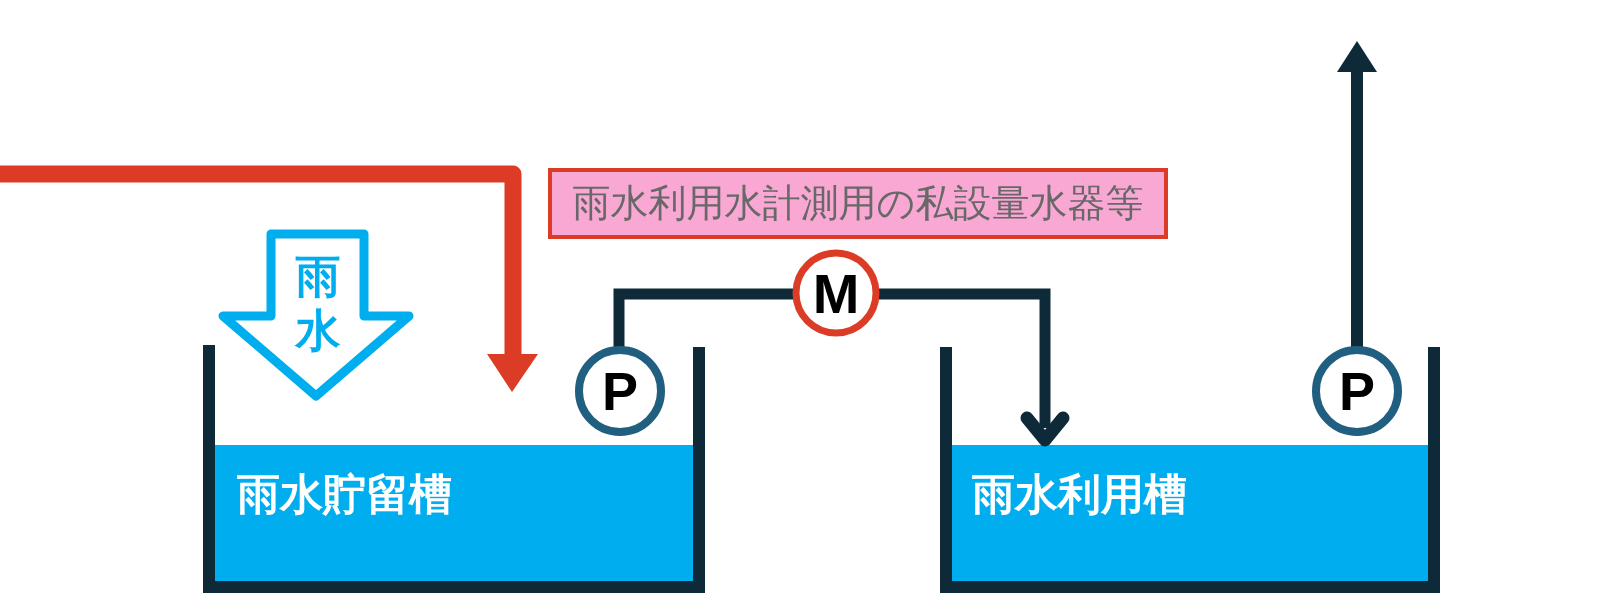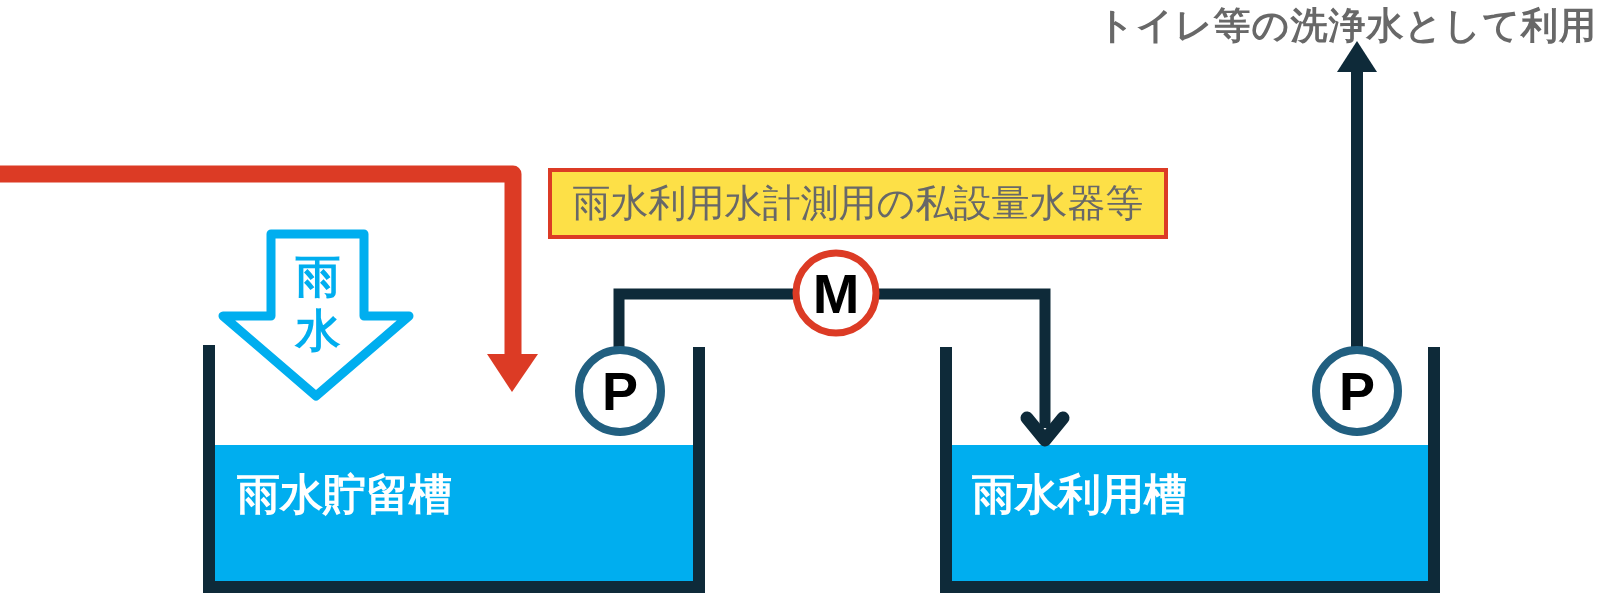--- a/index.html
+++ b/index.html
@@ -16,21 +16,21 @@
   .toilet-label{
     position:absolute;top:1px;right:3px;font-size:37px;font-weight:bold;
     color:var(--gray);letter-spacing:1px;white-space:nowrap;
   }
   .supply-label{
     position:absolute;left:206px;top:112px;font-size:36px;font-weight:bold;
     color:var(--gray);letter-spacing:10px;white-space:nowrap;
   }
   .meter-box{
     position:absolute;left:548px;top:168px;width:620px;height:71px;
-    border:4px solid var(--red);box-sizing:border-box;background:#fde047;
+    border:4px solid var(--red);box-sizing:border-box;background:#f9a8d4;
     display:flex;align-items:center;justify-content:center;
   }
   .meter-box span{
     font-size:38px;color:var(--gray);font-weight:normal;white-space:nowrap;
   }
 </style>
 </head>
 <body>
 
 <div class="canvas">
@@ -61,20 +61,19 @@
     <circle cx="620" cy="391" r="41" fill="var(--white,#ffffff)" stroke="var(--ring,#215f80)" stroke-width="8"></circle>
     <text x="620" y="410" text-anchor="middle" font-size="54" fill="#000000">P</text>
 
     <circle cx="1357" cy="391" r="41" fill="var(--white,#ffffff)" stroke="var(--ring,#215f80)" stroke-width="8"></circle>
     <text x="1357" y="410" text-anchor="middle" font-size="54" fill="#000000">P</text>
 
     <circle cx="836" cy="293" r="40" fill="var(--white,#ffffff)" stroke="var(--red,#dc3b25)" stroke-width="7"></circle>
     <text x="836" y="313" text-anchor="middle" font-size="56" fill="#000000">M</text>
   </svg>
 
-  <div class="toilet-label">トイレ等の洗浄水として利用</div>
 
 
   <div class="meter-box">
     <span>雨水利用水計測用の私設量水器等</span>
   </div>
 
 </div>
 
 </body></html>

